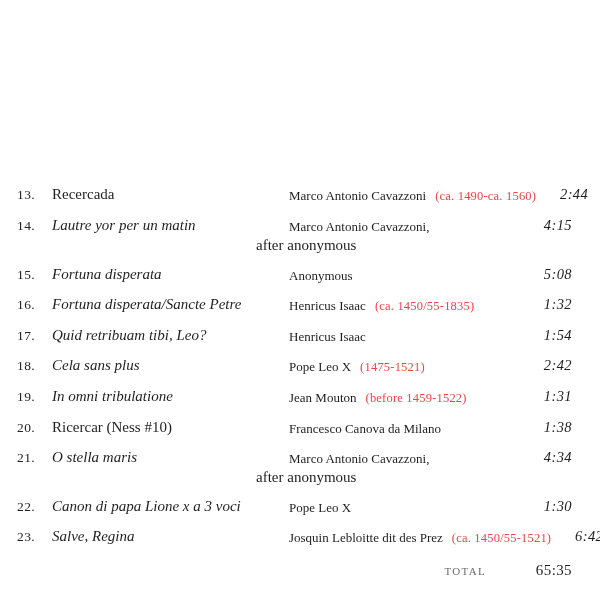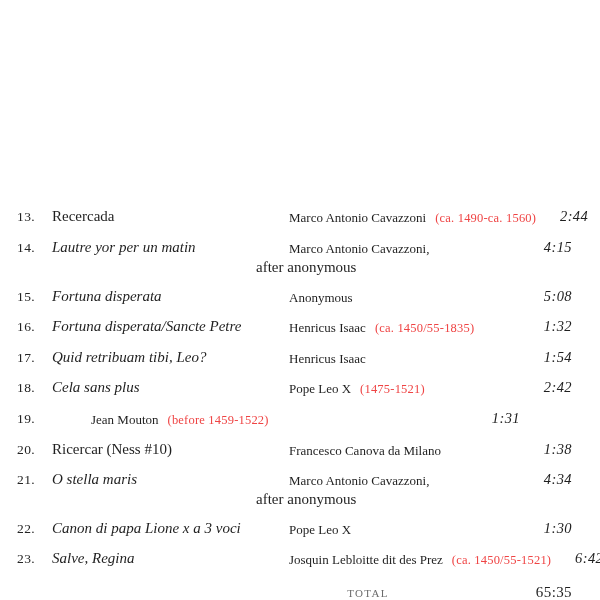--- a/index.html
+++ b/index.html
@@ -14,21 +14,21 @@
   }
   .page {
     position: relative;
     width: 600px;
     height: 600px;
     background: #ffffff;
   }
   .tracklist {
     position: absolute;
     left: 17px;
-    top: 207px;
+    top: 185px;
     width: 555px;
   }
   .row {
     display: grid;
     grid-template-columns: 35px 198px 1fr 52px;
     align-items: start;
     line-height: 19px;
     margin-bottom: 10px;
   }
   .num {
@@ -65,21 +65,21 @@
     font-style: italic;
   }
   .total-row {
     display: grid;
     grid-template-columns: 35px 198px 1fr 52px;
     margin-top: 14px;
     align-items: center;
   }
   .total-label {
     grid-column: 3;
-    text-align: center;
+    text-align: right;
     padding-right: 34px;
     font-size: 11px;
     letter-spacing: 1.3px;
     color: #6b6b6b;
   }
   .total-duration {
     grid-column: 4;
     font-size: 15px;
     text-align: right;
     letter-spacing: 0.4px;
@@ -146,20 +146,21 @@
     <span class="title italic">Cela sans plus</span>
     <span class="composer-cell">
       <span class="composer">Pope Leo X</span><span class="dates">(1475-1521)</span>
       
     </span>
     <span class="duration">2:42</span>
   </div>
 
   <div class="row">
     <span class="num">19.</span>
+    <span class="title italic">In omni tribulatione</span>
     <span class="composer-cell">
       <span class="composer">Jean Mouton</span><span class="dates">(before 1459-1522)</span>
       
     </span>
     <span class="duration">1:31</span>
   </div>
 
   <div class="row">
     <span class="num">20.</span>
     <span class="title">Ricercar (Ness #10)</span>

